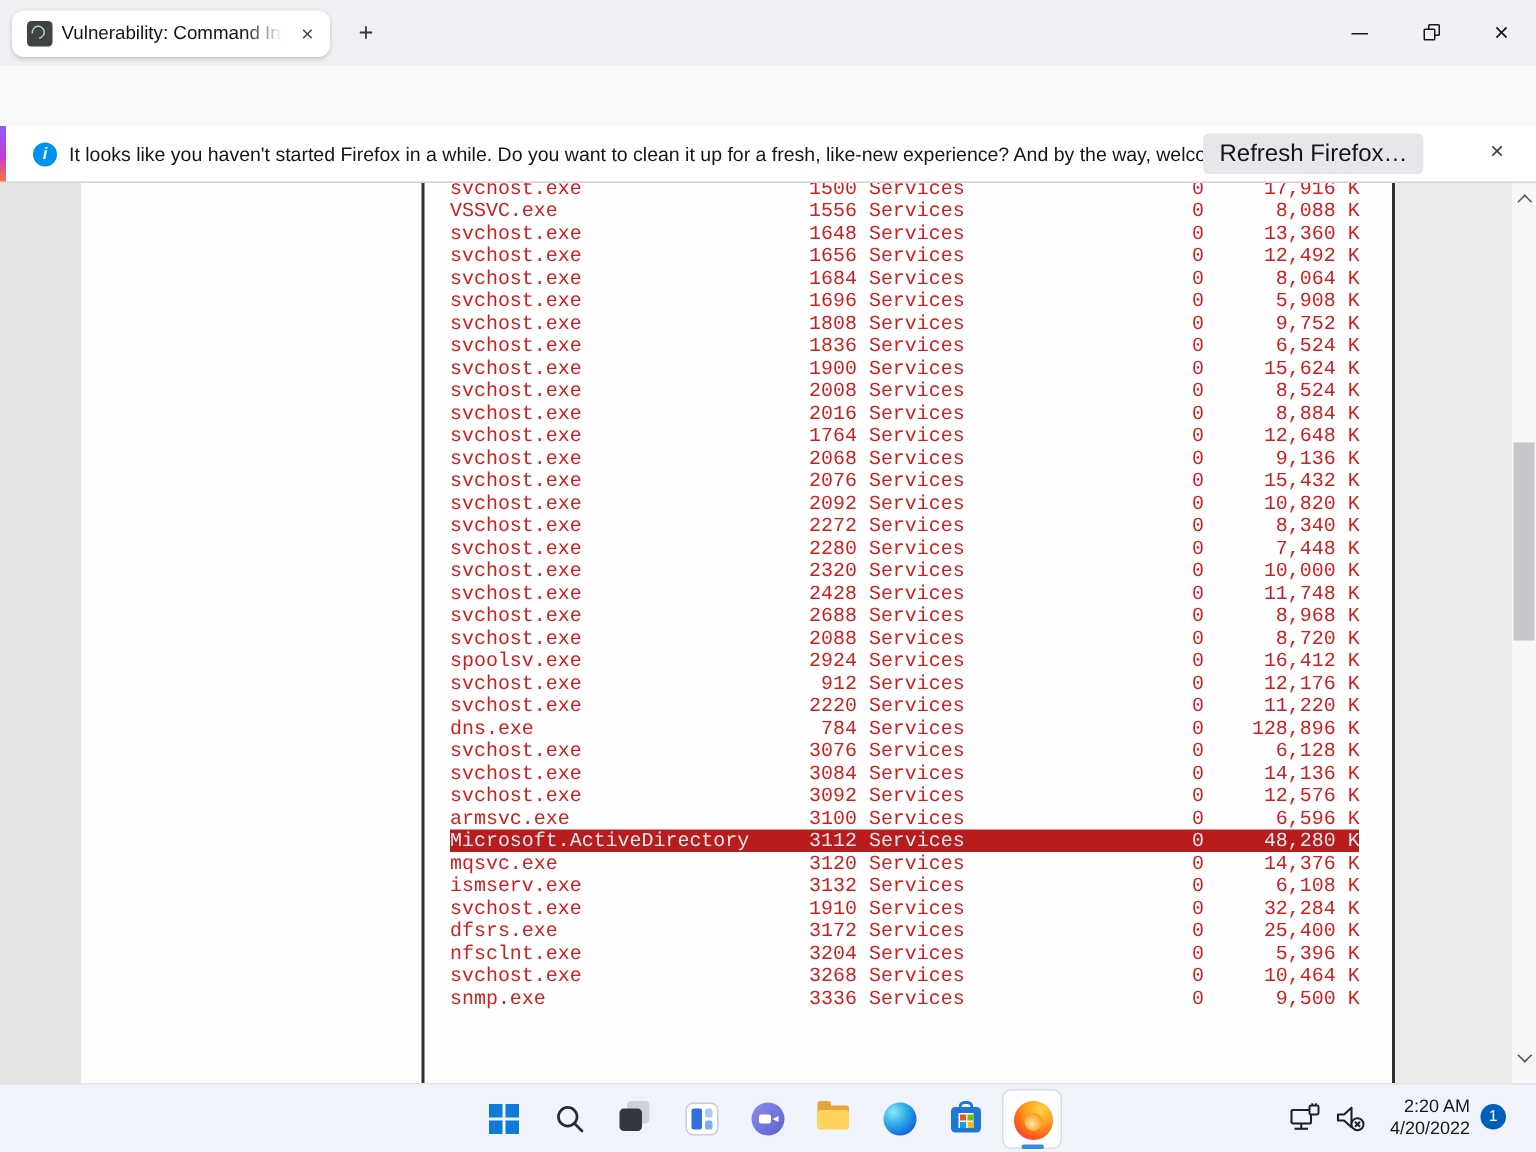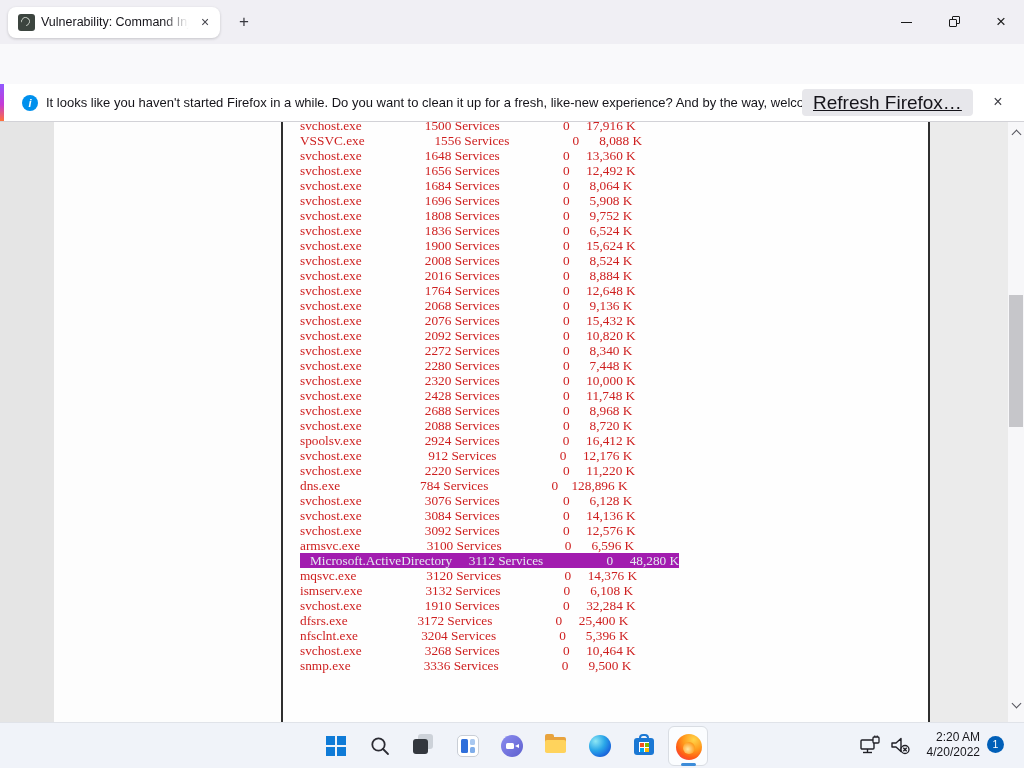--- a/index.html
+++ b/index.html
@@ -47,35 +47,35 @@
   #menu-ic { left:986px; top:52px; font-size:15px; color:#2b2b33; }
 
   
   #notifbar { left:0; top:84px; width:1024px; height:38px; background:#ffffff; border-bottom:1px solid #d2d2d7; }
   #notif-stripe { left:0; top:0; width:4px; height:37px;
                   background:linear-gradient(180deg,#9059ff 0%,#c43ad6 55%,#ff7139 100%); }
   #info-ic { left:22px; top:11px; width:16px; height:16px; border-radius:50%; background:#0090ed;
              color:#fff; font-size:11px; font-weight:bold; text-align:center; line-height:16px; font-style:italic; }
   #notif-msg { left:46px; top:11px; font-size:13px; color:#15141a; white-space:nowrap; }
   #refresh-btn { left:802px; top:5px; height:27px; padding:0 11px; background:#e7e7eb; border-radius:4px;
-                 font-size:19px; color:#15141a; line-height:27px;text-decoration:underline; }
+                 font-size:16px; color:#15141a; line-height:27px; }
   #notif-close { left:988px; top:8px; width:20px; height:20px; font-size:16px; color:#3f3f46;
                  text-align:center; line-height:19px; }
 
   
   #content { left:0; top:122px; width:1008px; height:600px; background:#fdfdfd; overflow:hidden; }
   #strip-left { left:0; top:0; width:54px; height:600px; background:#e5e5e5; }
   #strip-right { left:930px; top:0; width:78px; height:600px; background:#ebebeb; }
   #prebox { left:281px; top:0; width:649px; height:600px; background:#fefefe;
             border-left:2px solid #2f2f2f; border-right:2px solid #2f2f2f;
             padding:0 0 0 17px; overflow:hidden; }
   #proc-lines { margin-top:-4px; }
   .proc-line { height:15px; line-height:15px; white-space:pre;
-               font-family:Liberation Serif, serif; font-size:13.3px; color:#ce1f1f; }
-  .proc-line.is-selected span { background:#a21caf; color:#e3e8ef;padding-left:10px; }
+               font-family:Liberation Mono, monospace; font-size:13.3px; color:#ce1f1f; }
+  .proc-line.is-selected span { background:#b91c1c; color:#e3e8ef; }
 
   
   #scrollbar { left:1008px; top:122px; width:16px; height:600px; background:#f7f7f9; }
   .chev { position:absolute; left:4.5px; width:7px; height:7px; border-top:1.7px solid #54545c; border-left:1.7px solid #54545c; }
   #scroll-up { top:9px; transform:rotate(45deg); }
   #scroll-down { top:578px; transform:rotate(225deg); }
   #scroll-thumb { position:absolute; left:1px; top:173px; width:14px; height:132px; background:#c6c6ca; }
 
   
   #taskbar { left:0; top:722px; width:1024px; height:46px; background:#f0f3f9; border-top:1px solid #e0e3e9; }

